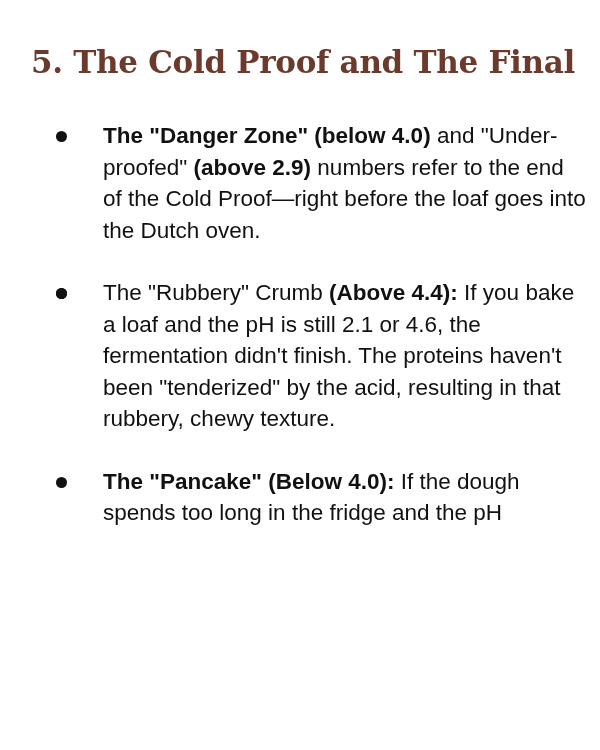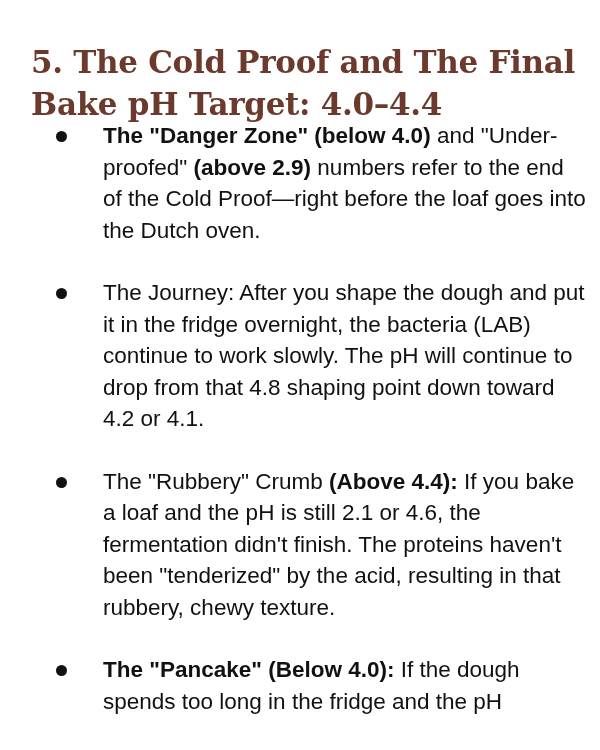--- a/index.html
+++ b/index.html
@@ -14,31 +14,29 @@
   .item { position: relative; padding-left: 103px; padding-right: 14px; margin-bottom: 31px;
     font-family: "Liberation Sans", sans-serif; font-size: 22.5px; line-height: 31.5px; color: #111111; }
   .bullet { position: absolute; left: 56px; top: 11px; width: 11px; height: 11px; border-radius: 50%; background: #111; }
   .b { font-weight: bold; }
 </style>
 </head>
 <body>
 
 <h1 class="heading">
   <span>5. The Cold Proof and The Final</span><br>
-  <span>Bake pH Target: 4.0–4.4</span>
 </h1>
 
 <ul class="list">
   <li class="item">
     <span class="bullet"></span>
     <span class="b">The "Danger Zone" (below 4.0)</span><span> and "Under-proofed" </span><span class="b">(above 2.9)</span><span> numbers refer to the end of the Cold Proof—right before the loaf goes into the Dutch oven.</span>
   </li>
   <li class="item">
     <span class="bullet"></span>
-    <span>The Journey: After you shape the dough and put it in the fridge overnight, the bacteria (LAB) continue to work slowly. The pH will continue to drop from that 4.8 shaping point down toward 4.2 or 4.1.</span>
   </li>
   <li class="item">
     <span class="bullet"></span>
     <span>The "Rubbery" Crumb </span><span class="b">(Above 4.4):</span><span> If you bake a loaf and the pH is still 2.1 or 4.6, the fermentation didn't finish. The proteins haven't been "tenderized" by the acid, resulting in that rubbery, chewy texture.</span>
   </li>
   <li class="item">
     <span class="bullet"></span>
     <span class="b">The "Pancake" (Below 4.0):</span><span> If the dough spends too long in the fridge and the pH</span>
   </li>
 </ul>

